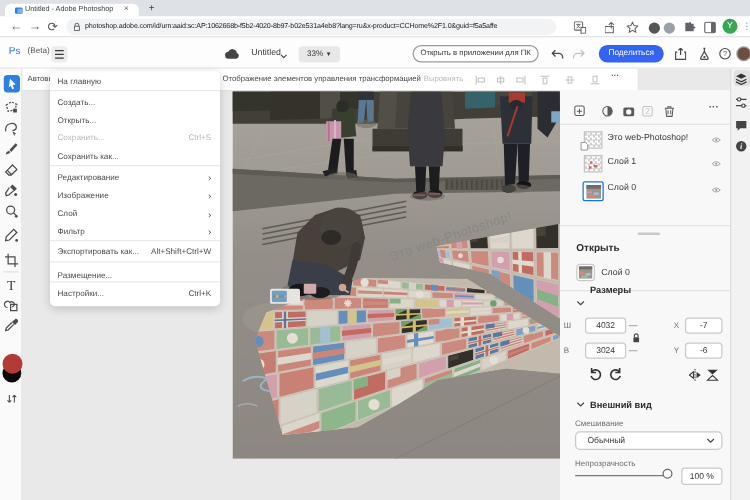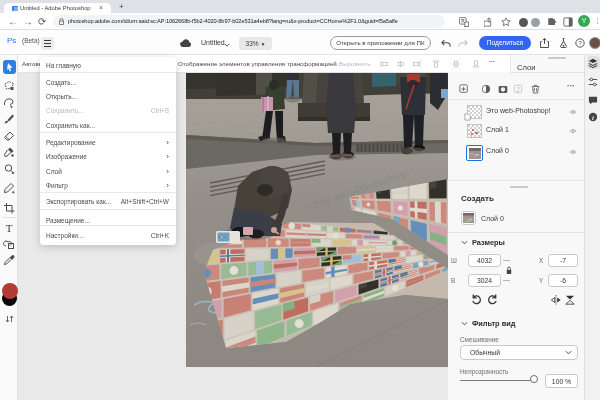--- a/index.html
+++ b/index.html
@@ -171,24 +171,20 @@
           <rect x="54.5" y="2.5" width="3" height="4.5"></rect>
         <line x1="72.5" y1="4" x2="79.5" y2="4"></line>
           <rect x="74.5" y="1.5" width="3" height="5"></rect>
         <line x1="92.5" y1="7" x2="99.5" y2="7"></line>
           <rect x="94.5" y="1" width="3" height="4.5"></rect>
       </g>
     </svg>
     <span class="t" style="left:471px;top:2px;color:#555;font-weight:bold">···</span>
   </div>
   <div id="optborder" class="abs"></div>
-  <div id="lheader" class="abs">
-    <div class="abs" style="left:37px;top:1.5px;width:18px;height:2px;background:#c8c8c8;border-radius:1px"></div>
-    <div class="abs" style="left:6px;top:8px;font-size:7.6px;color:#383838">Слои</div>
-  </div>
 
   <div id="toolbar" class="abs">
     <div id="movetool"><svg width="13" height="14" viewBox="0 0 13 14">
           <path d="M5 3 L9.5 7.5 L7 8 L8.2 10.8 L6.8 11.4 L5.6 8.6 L4 10 Z" fill="#fff"></path>
         </svg></div>
     <svg class="tool" style="top:25px" width="12" height="12" viewBox="0 0 12 12">
         <path d="M2 4 L6 1.5 L10.5 3.5 L8.5 8 L3.5 9 Z" stroke-dasharray="1.6 1.1" stroke="#4c4c4c" fill="none" stroke-width="1"></path>
         <rect x="7.5" y="7" width="3" height="3" fill="#4c4c4c" stroke="none"></rect>
       </svg>
     <svg class="tool" style="top:41.5px" width="12" height="12" viewBox="0 0 12 12">
@@ -697,35 +693,35 @@
         <path d="M1 3.5 Q5 -0.5 9 3.5 Q5 7.5 1 3.5 Z" fill="none" stroke="#9a9a9a" stroke-width="0.9"></path>
         <circle cx="5" cy="3.5" r="1.1" fill="#9a9a9a"></circle>
       </svg>
     <div class="lab" style="left:38px;top:75px">Слой 0</div>
     <svg class="eye" style="top:76px" viewBox="0 0 10 7">
         <path d="M1 3.5 Q5 -0.5 9 3.5 Q5 7.5 1 3.5 Z" fill="none" stroke="#9a9a9a" stroke-width="0.9"></path>
         <circle cx="5" cy="3.5" r="1.1" fill="#9a9a9a"></circle>
       </svg>
     <div class="hline" style="left:0;top:107.5px;width:136px;height:1px"></div>
     <div class="abs" style="left:62px;top:114px;width:18px;height:2px;background:#c8c8c8;border-radius:1px"></div>
-    <div class="blab" style="left:13px;top:122px;font-size:8px">Создать</div>
+    <div class="blab" style="left:13px;top:122px;font-size:8px">Открыть</div>
     <div class="abs" style="left:13px;top:139px;width:15px;height:14px;background:#fff;border:1px solid #c9c9c9;border-radius:3px"></div>
     <svg class="abs" style="left:15px;top:141px" width="11" height="10" viewBox="0 0 11 10">
         <rect width="11" height="10" fill="#9a958d"></rect>
         <rect width="11" height="2.5" fill="#6e6b64"></rect>
         <rect x="1" y="4.5" width="4" height="2" fill="#d28a7d"></rect>
         <rect x="5.5" y="5.5" width="4" height="2" fill="#a3c5dc"></rect>
         <rect x="2" y="7.5" width="5" height="1.8" fill="#98bf96"></rect>
       </svg>
     <div class="lab" style="left:33px;top:143px">Слой 0</div>
     <div class="hline" style="left:0;top:160px;width:136px;height:1px"></div>
     <svg class="abs" style="left:13px;top:168px" width="7" height="5" viewBox="0 0 8 5">
         <path d="M1 1 l3 3 3-3" fill="none" stroke="#444" stroke-width="1.1"></path>
       </svg>
-    <div class="blab" style="left:24px;top:166px">Размеры</div>
+    <div class="blab" style="left:24px;top:155px">Размеры</div>
     <div class="slab" style="left:3px;top:185px">Ш</div>
     <div class="inp" style="left:20px;top:182px;width:33px;height:13px;line-height:12px">4032</div>
     <div class="abs" style="left:55px;top:188px;width:7px;height:1px;background:#b5b5b5"></div>
     <div class="slab" style="left:91px;top:185px">X</div>
     <div class="inp" style="left:100px;top:182px;width:30px;height:13px;line-height:12px">-7</div>
     <svg class="abs" style="left:57px;top:194px" width="8" height="9" viewBox="0 0 10 12">
         <path d="M3 5 V3.5 a2 2 0 0 1 4 0 V5" fill="none" stroke="#444" stroke-width="1.2"></path>
         <rect x="2" y="5" width="6" height="5.5" rx="1" fill="#444"></rect>
       </svg>
     <div class="slab" style="left:3px;top:205px">В</div>
@@ -746,21 +742,21 @@
         <path d="M4.5 3 v6 L0.5 6 z" fill="none" stroke="#333" stroke-width="1"></path>
         <path d="M7.5 3 v6 L11.5 6 z" fill="#333"></path>
       </svg>
     <svg class="abs" style="left:117px;top:223px" width="10" height="10" viewBox="0 0 12 12">
         <path d="M1 1 h10 L6 5.5 z" fill="#333"></path>
         <path d="M1 11 h10 L6 6.5 z" fill="none" stroke="#333" stroke-width="1"></path>
       </svg>
     <svg class="abs" style="left:13px;top:249px" width="7" height="5" viewBox="0 0 8 5">
         <path d="M1 1 l3 3 3-3" fill="none" stroke="#444" stroke-width="1.1"></path>
       </svg>
-    <div class="blab" style="left:24px;top:247px">Фильтр вид</div>
+    <div class="blab" style="left:24px;top:247px">Внешний вид</div>
     <div class="slab" style="left:12px;top:264px">Смешивание</div>
     <div class="inp" style="left:12px;top:273px;width:118px;height:15px;border-radius:4px;text-align:left;line-height:14px;padding-left:9px">Обычный</div>
     <svg class="abs" style="left:117px;top:278px" width="7" height="5" viewBox="0 0 8 5">
         <path d="M1 1 l3 3 3-3" fill="none" stroke="#444" stroke-width="1.1"></path>
       </svg>
     <div class="slab" style="left:12px;top:296px">Непрозрачность</div>
     <div class="abs" style="left:12px;top:307.5px;width:74px;height:1.6px;background:#7a7a7a;border-radius:1px"></div>
     <div class="abs" style="left:82px;top:303px;width:8px;height:8px;border-radius:50%;background:#fff;border:1.6px solid #6a6a6a"></div>
     <div class="inp" style="left:97px;top:302px;width:33px;height:14px;line-height:13px">100 %</div>
     </div>

